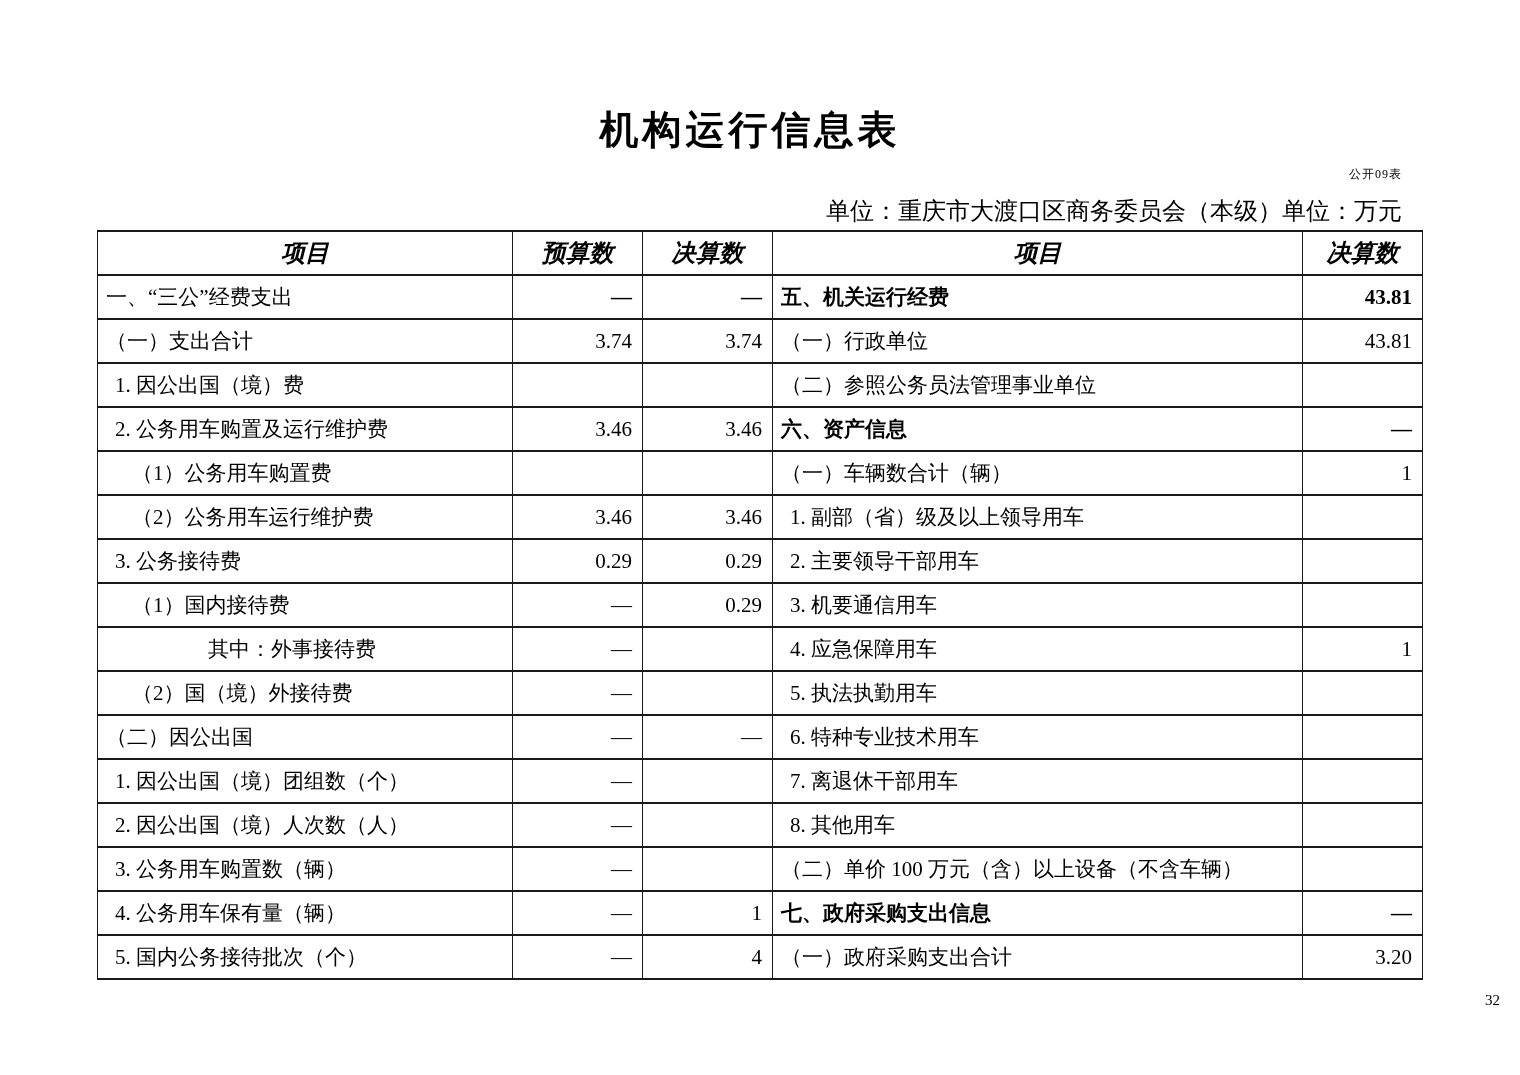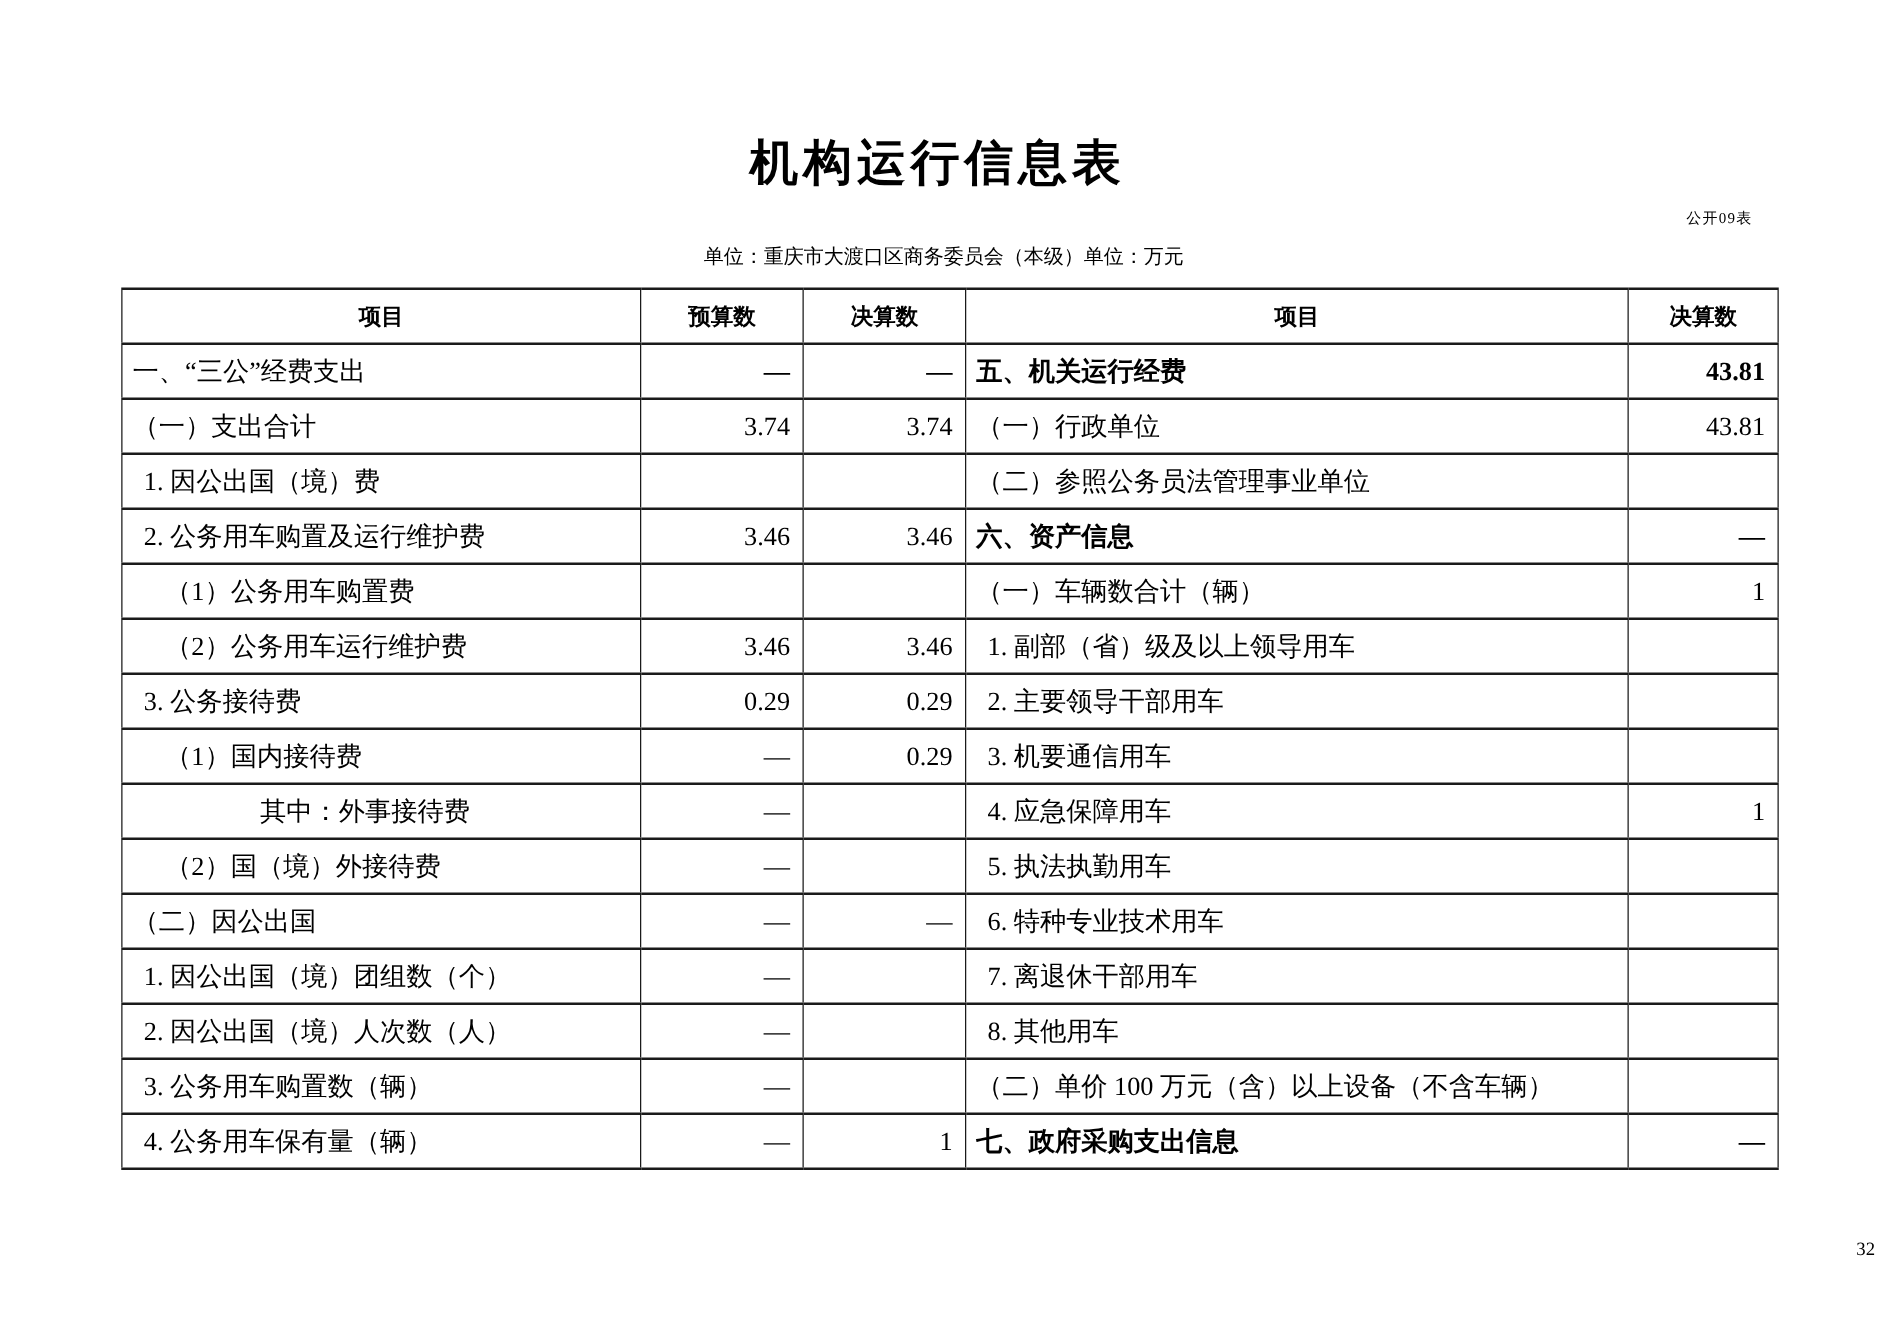--- a/index.html
+++ b/index.html
@@ -16,38 +16,38 @@
     text-align:center;
     font-family:"Liberation Sans","DejaVu Sans",sans-serif;
     font-weight:700; font-size:39px; letter-spacing:4px;
   }
   .form-code {
     position:absolute; top:166px; right:98px;
     font-size:12px; letter-spacing:1px;
   }
   .unit-line {
     position:absolute; top:195px; left:108px; right:98px;
-    display:flex; justify-content:center;
-    font-size:16px;
+    display:flex; justify-content:flex-end;
+    font-size:24px;
   }
   table.info {
     position:absolute; top:230px; left:97px;
     width:1325px;
     border-collapse:collapse; table-layout:fixed;
     font-size:21px;
   }
   table.info th, table.info td {
     border:1.5px solid #1a1a1a;
     border-top-width:2px; border-bottom-width:2px;
     padding:0 10px;
     height:42px;
     vertical-align:middle;
     overflow:hidden; white-space:nowrap;
   }
-  table.info th { font-weight:700; text-align:center; font-size:18px; }
+  table.info th { font-weight:700; text-align:center; font-size:24px;font-style:italic; }
   td.item { text-align:left; }
   td.num  { text-align:right; padding-right:12px; }
   .page-number {
     position:absolute; top:992px; left:0; width:100%;
     text-align:right; font-size:15px;
   }
 </style>
 </head>
 <body>
 
@@ -178,18 +178,25 @@
           <td class="item" style="padding-left: 8px;">（二）单价 100 万元（含）以上设备（不含车辆）</td>
           <td class="num"></td>
         </tr>
         <tr>
           <td class="item" style="padding-left: 17px;">4. 公务用车保有量（辆）</td>
           <td class="num">—</td>
           <td class="num">1</td>
           <td class="item bcell" style="font-weight: 700; padding-left: 8px;">七、政府采购支出信息</td>
           <td class="num bcell" style="font-weight: 700;">—</td>
         </tr>
+        <tr>
+          <td class="item" style="padding-left: 17px;">5. 国内公务接待批次（个）</td>
+          <td class="num">—</td>
+          <td class="num">4</td>
+          <td class="item" style="padding-left: 8px;">（一）政府采购支出合计</td>
+          <td class="num">3.20</td>
+        </tr>
       </tbody>
   </table>
 
   <div class="page-number">32</div>
 
 </div>
 
 </body></html>

